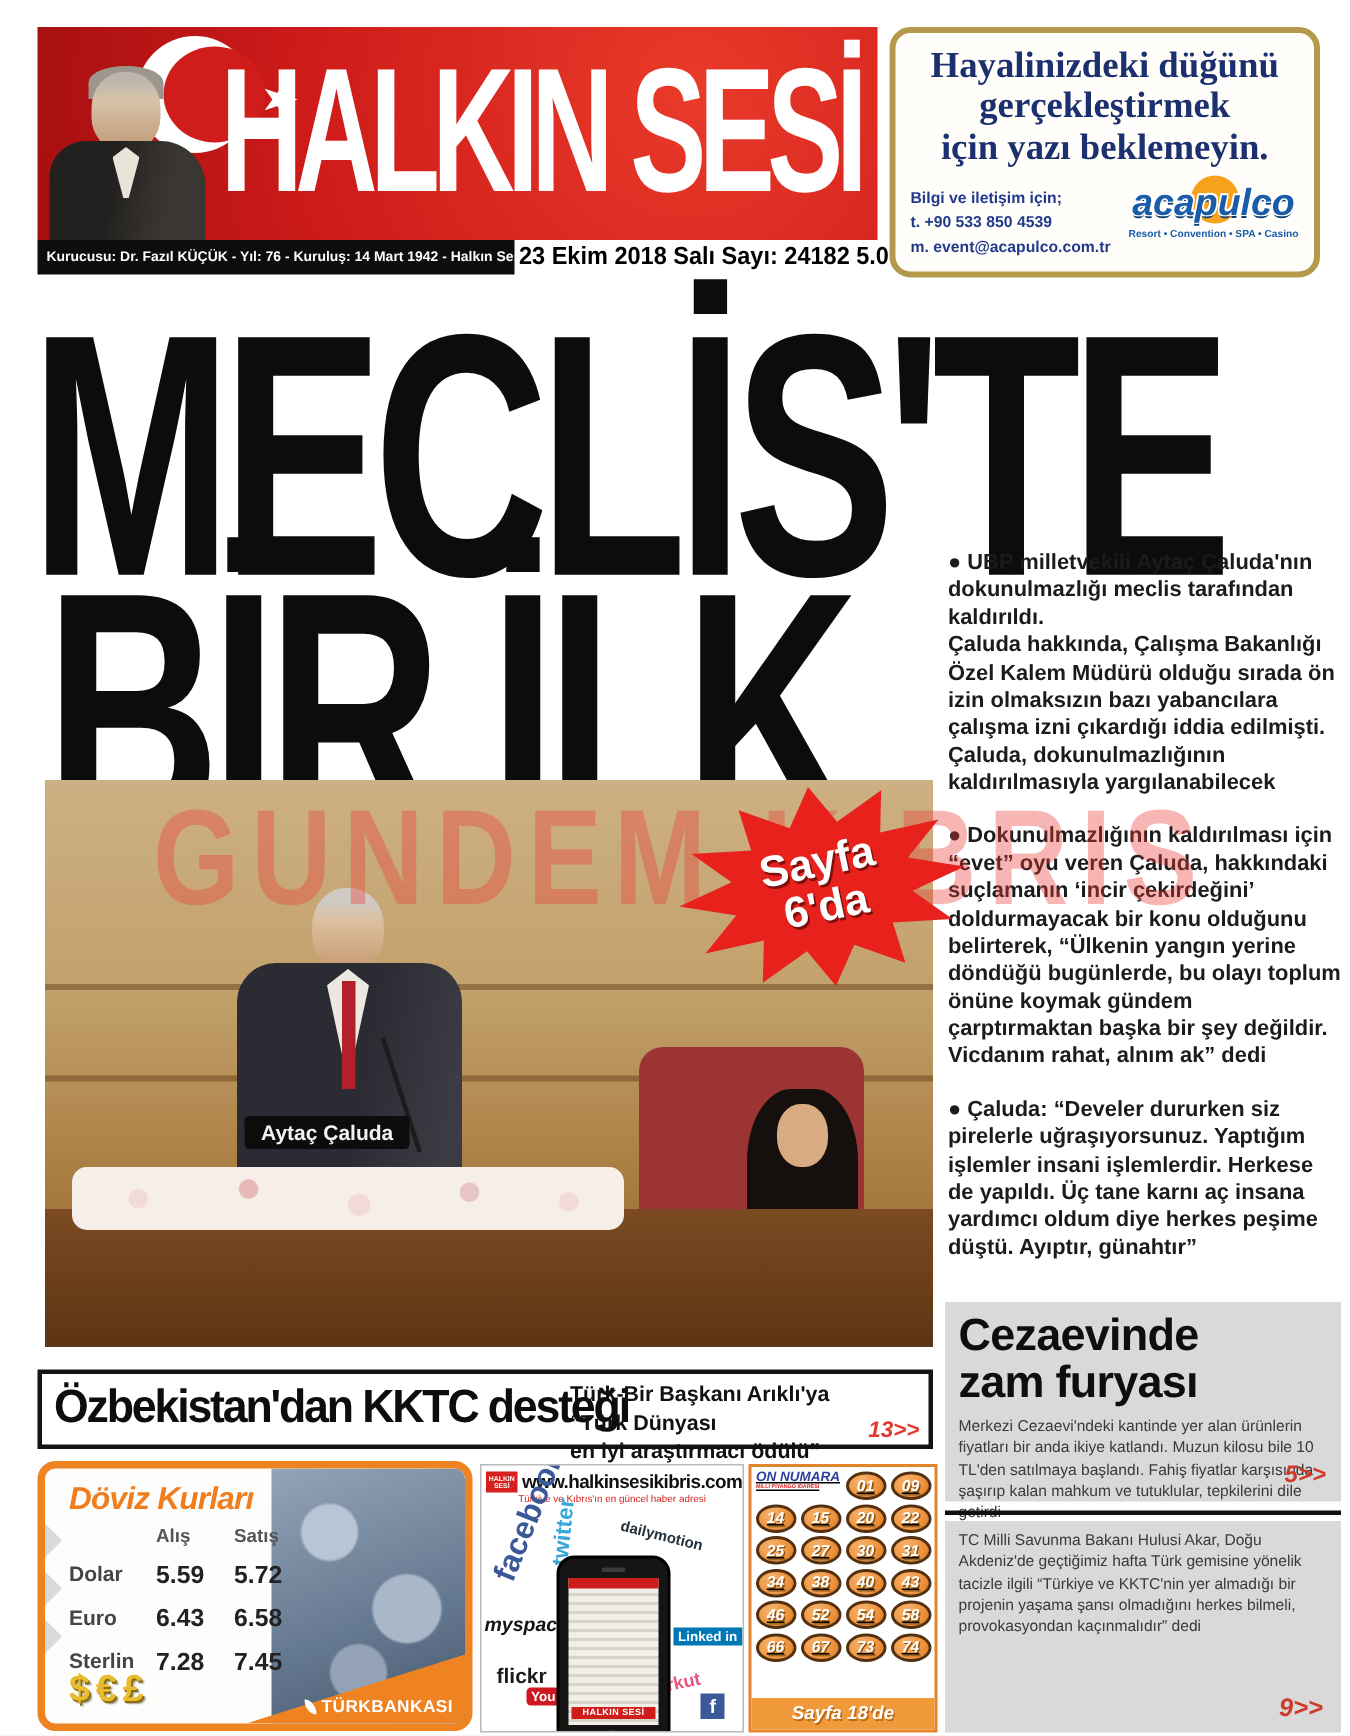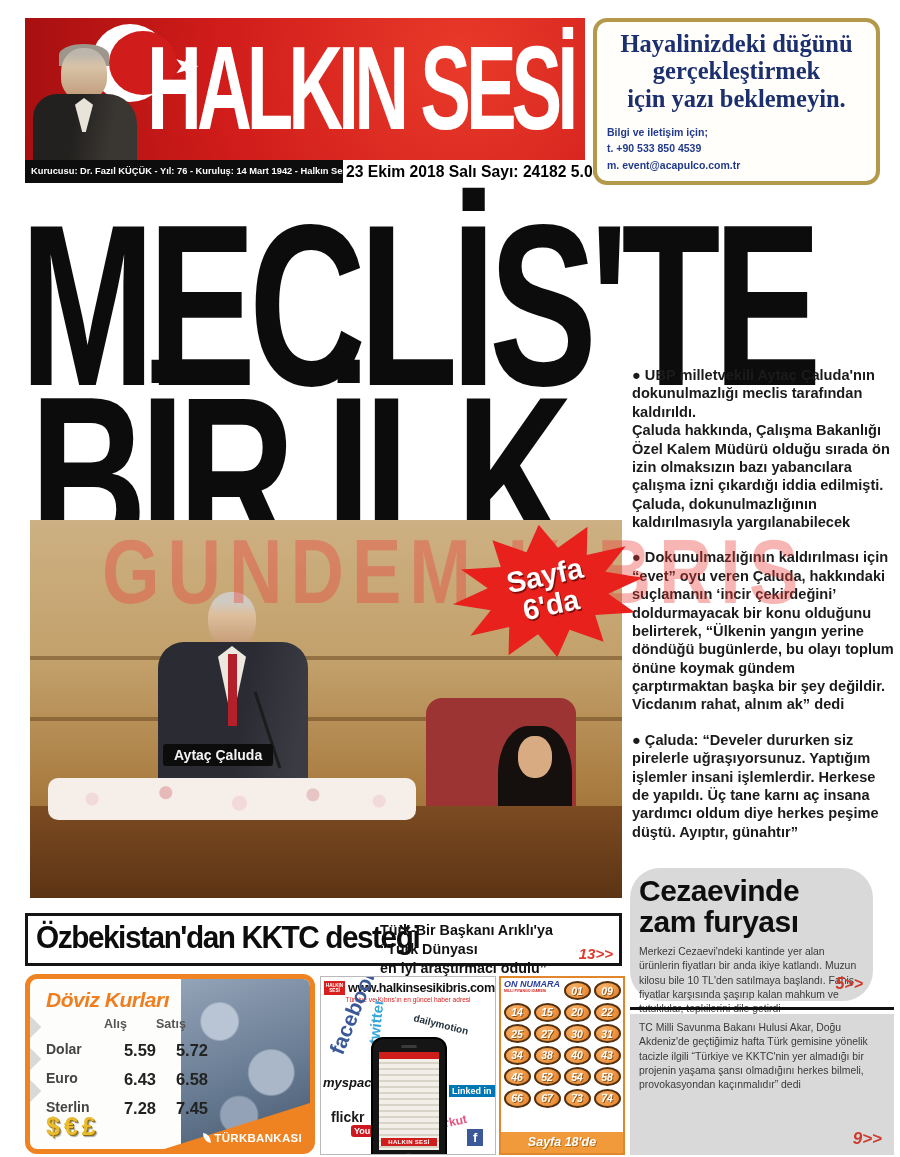--- a/index.html
+++ b/index.html
@@ -95,21 +95,21 @@
                 radial-gradient(circle at 70% 55%,#aab7c9 0 22px,transparent 24px),
                 radial-gradient(circle at 45% 80%,#93a2b6 0 18px,transparent 20px),
                 linear-gradient(160deg,#93a3b8 0%,#64788f 60%,#46586e 100%);}
   .doviz-diag{position:absolute;right:0;bottom:0;width:62%;height:46px;background:#ef8322;
      clip-path:polygon(16% 100%,100% 0,100% 100%);}
   .chev{position:absolute;width:16px;height:16px;background:#cfcfcf;transform:rotate(45deg);left:-8px;opacity:.8;}
   .doviz-title{position:absolute;left:16px;top:9px;color:#f07d1e;font-weight:bold;font-style:italic;font-size:21px;letter-spacing:-.5px;}
   .fx{position:absolute;left:16px;top:38px;display:grid;grid-template-columns:58px 52px 52px;row-gap:10px;}
   .fx-h{font-size:12.5px;font-weight:bold;color:#555;}
   .fx-name{font-size:14px;font-weight:bold;color:#444;}
-  .fx-val{font-size:16.5px;font-weight:bold;color:#222;text-align:right;}
+  .fx-val{font-size:16.5px;font-weight:bold;color:#222;}
   .fx-sym{position:absolute;left:16px;bottom:8px;font-size:25px;font-weight:bold;color:#e9bb2e;
      text-shadow:1px 1px 0 #8a6c0e,2px 2px 1px rgba(0,0,0,.35);letter-spacing:4px;}
   .kredi{position:absolute;right:7px;top:26px;width:122px;color:#14305c;font-size:7.6px;font-style:italic;font-weight:bold;line-height:1.4;}
   .kredi-title{color:#f6881f;font-size:11px;font-weight:bold;font-style:italic;text-align:center;margin-bottom:3px;text-shadow:0 0 2px #fff;}
   .kredi div.item::before{content:"◦ ";}
   .bank{position:absolute;right:8px;bottom:5px;color:#fff;font-weight:bold;font-size:11.5px;letter-spacing:.3px;display:flex;align-items:center;gap:3px;}
   .bank-leaf{width:8px;height:10px;background:#fff;border-radius:0 100% 0 100%;display:inline-block;}
 
   
   .web{position:absolute;left:320px;top:976px;width:176px;height:179px;border:1px solid #b9b9b9;background:#fff;box-sizing:border-box;overflow:hidden;}
@@ -133,33 +133,33 @@
   .phone-screen{position:absolute;left:6px;top:13px;right:6px;bottom:15px;background:
       repeating-linear-gradient(#f2efe9 0 4px,#d9d4c8 4px 6px);}
   .phone-topbar{position:absolute;left:0;right:0;top:0;height:7px;background:#cf1d1c;}
   .phone-label{position:absolute;left:2px;right:2px;bottom:4px;background:#cf1d1c;color:#fff;font-size:6px;
       font-weight:bold;text-align:center;padding:1px 0;letter-spacing:.3px;}
   .phone-home{position:absolute;left:31px;bottom:3px;width:9px;height:9px;border-radius:50%;background:#2e2e2e;}
 
   
   .lotto{position:absolute;left:499px;top:976px;width:126px;height:179px;border:2px solid #e2862c;background:#fff;
       box-sizing:border-box;display:flex;flex-direction:column;}
-  .lotto-grid{flex:1;display:flex;flex-wrap:wrap;align-content:flex-start;padding:2px 1px 0 1px;}
+  .lotto-grid{flex:1;display:flex;flex-wrap:wrap;align-content:flex-start;padding:2px 1px 0 1px;text-decoration:underline;}
   .lotto-logo{width:60px;height:21px;padding-left:2px;box-sizing:border-box;}
   .lotto-brand{color:#2b3f9e;font-weight:bold;font-style:italic;font-size:9px;line-height:1;}
   .lotto-brand-sub{color:#d6201e;font-weight:bold;font-size:3.6px;line-height:1.2;}
   .ball{width:30px;height:21.5px;display:flex;align-items:center;justify-content:center;box-sizing:border-box;}
   .ball > span{width:27px;height:19px;border-radius:50%;background:radial-gradient(circle at 35% 30%,#f6b36a,#ef9440 60%,#d97a25);
       border:2px solid #53300f;color:#fff;font-weight:bold;font-style:italic;font-size:10.5px;display:flex;
       align-items:center;justify-content:center;box-sizing:border-box;text-shadow:1px 1px 0 #8a5415;}
   .lotto-footer{height:21px;background:#f09a3c;color:#fff;font-weight:bold;font-style:italic;text-align:center;
       font-size:12.5px;line-height:21px;text-shadow:1px 1px 0 #b96a14;}
 
   
-  .ceza{position:absolute;left:630px;top:868px;width:243px;height:133px;background:#d9d9d9;box-sizing:border-box;border-radius:30px;}
+  .ceza{position:absolute;left:630px;top:868px;width:264px;height:133px;background:#d9d9d9;box-sizing:border-box;}
   .gray-head{font-weight:bold;color:#0e0e0e;line-height:1.03;padding:8px 8px 0 9px;white-space:pre-line;letter-spacing:-.5px;}
   .ceza .gray-head{font-size:30px;}
   .gray-body{font-size:10.4px;color:#3a3a3a;padding:7px 9px 0 9px;line-height:1.38;}
   .pg{position:absolute;color:#cf3a2b;font-weight:bold;font-style:italic;}
   .ceza .pg{right:10px;bottom:8px;font-size:16px;}
   .divider{position:absolute;left:630px;top:1007px;width:264px;height:3px;background:#101010;}
   .oldu{position:absolute;left:630px;top:1014px;width:264px;height:141px;background:#d9d9d9;box-sizing:border-box;}
   .oldu .gray-head{font-size:24px;}
   .oldu .pg{right:12px;bottom:6px;font-size:17px;}
 </style>
@@ -184,20 +184,25 @@
   <div class="strip-date">23 Ekim 2018 Salı Sayı: 24182  5.00 TL</div>
 
   <div class="ad">
     <div class="ad-head">Hayalinizdeki düğünü
 gerçekleştirmek
 için yazı beklemeyin.</div>
     <div class="ad-contact">
       <div>Bilgi ve iletişim için;</div>
       <div>t. +90 533 850 4539</div>
       <div>m. event@acapulco.com.tr</div>
+    </div>
+    <div class="ad-logo">
+      <div class="ad-sun"></div>
+      <div class="ad-brand">acapulco</div>
+      <div class="ad-tag">Resort • Convention • SPA • Casino</div>
     </div>
   </div>
 
   <div class="headline1">MECLİS'TE</div>
   <div class="headline2">BİR İLK</div>
 
   <div class="story">
     <p>● UBP milletvekili Aytaç Çaluda'nın dokunulmazlığı meclis tarafından kaldırıldı.
 Çaluda hakkında, Çalışma Bakanlığı Özel Kalem Müdürü olduğu sırada ön izin olmaksızın bazı yabancılara çalışma izni çıkardığı iddia edilmişti. Çaluda, dokunulmazlığının kaldırılmasıyla yargılanabilecek</p>
     <p>● Dokunulmazlığının kaldırılması için “evet” oyu veren Çaluda, hakkındaki suçlamanın ‘incir çekirdeğini’ doldurmayacak bir konu olduğunu belirterek, “Ülkenin yangın yerine döndüğü bugünlerde, bu olayı toplum önüne koymak gündem çarptırmaktan başka bir şey değildir. Vicdanım rahat, alnım ak” dedi</p>

